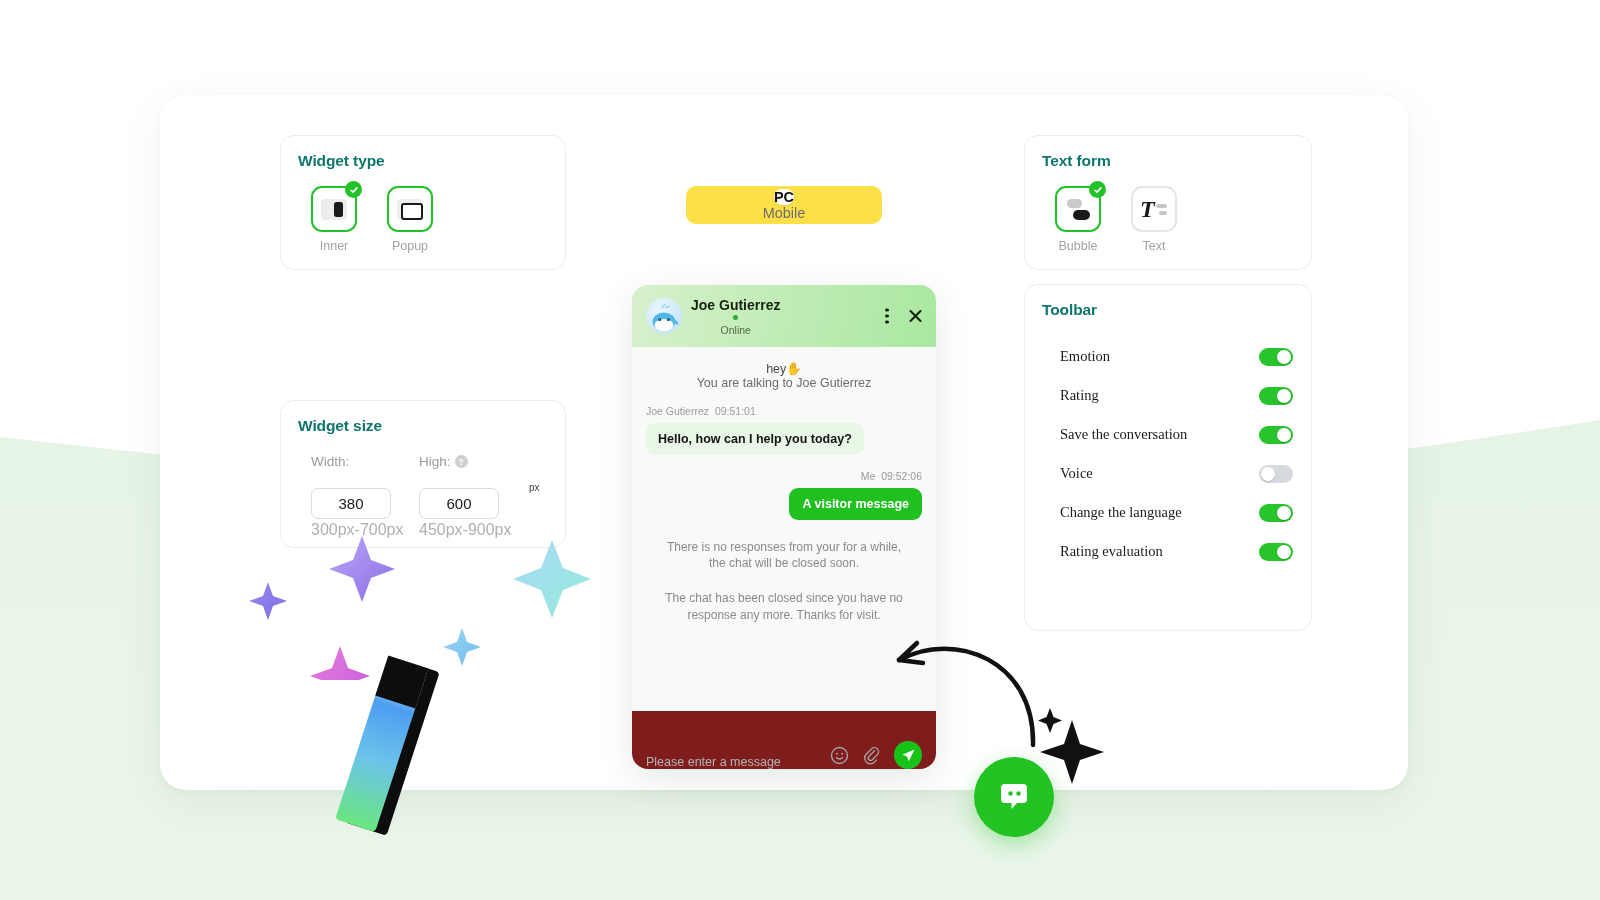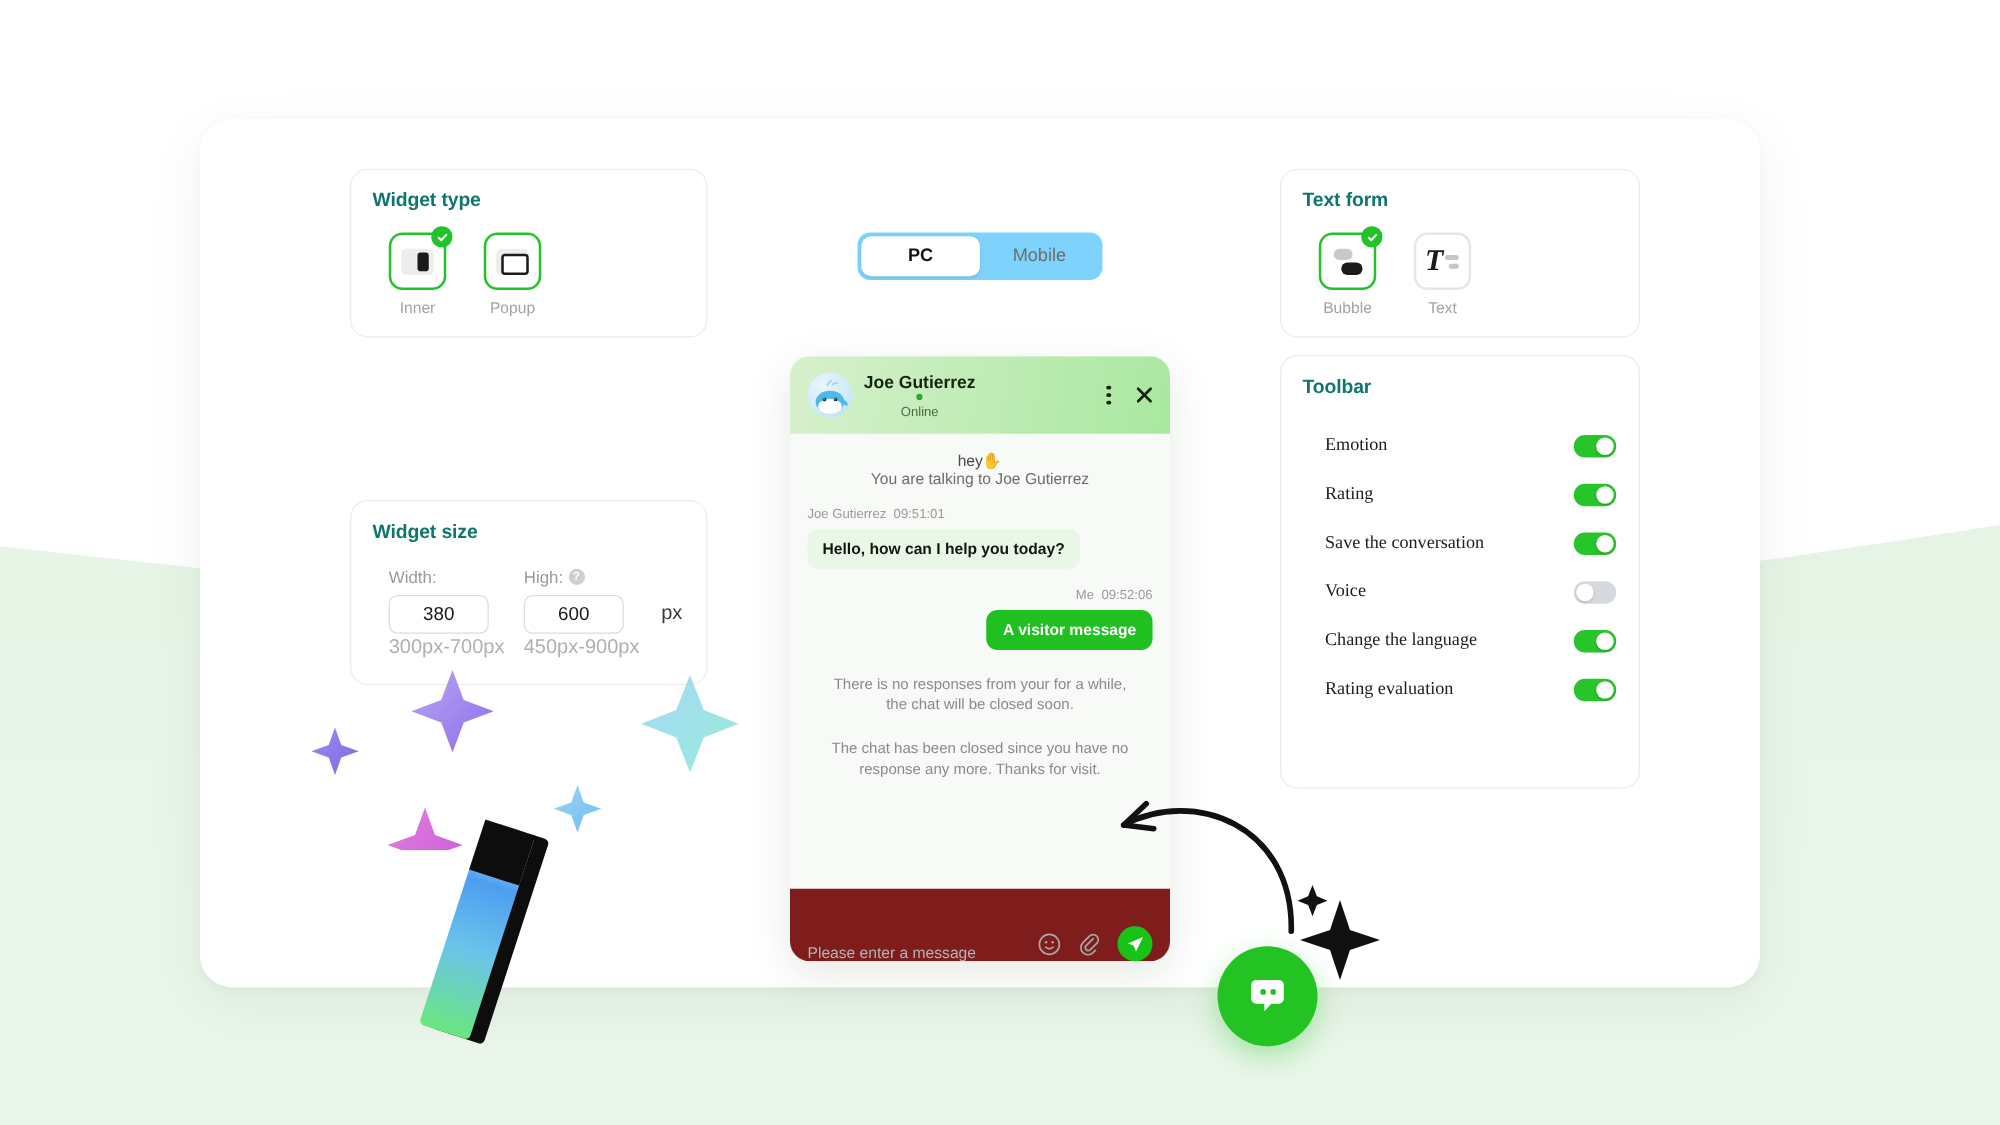--- a/index.html
+++ b/index.html
@@ -149,39 +149,39 @@
   .sw-check svg { width: 8px; height: 8px; }
   .sw-rainbow {
     background: conic-gradient(from 200deg,
       #ff6ec7, #ffd86e, #9dff6e, #6effe0, #6eb3ff, #c96eff, #ff6ec7);
   }
 
   
   .size-row { position: absolute; left: 30px; top: 53px; display: flex; align-items: flex-start; }
   .size-col { width: 108px; }
   .size-lbl {
-    font-size: 13.5px; color: #9a9a9a; margin-bottom: 7px;
+    font-size: 13.5px; color: #9a9a9a; margin-bottom: 19px;
     display: flex; align-items: center; gap: 4px;
   }
   .help-icon {
     width: 13px; height: 13px; border-radius: 50%;
     background: #cfcfcf; color: #ffffff;
     font-size: 9.5px; font-weight: bold;
     display: inline-flex; align-items: center; justify-content: center;
     cursor: pointer;
   }
   .size-input {
     width: 80px; height: 31px;
     border: 1px solid #dcdcdc; border-radius: 7px;
     text-align: center; font-size: 15px; color: #1a1a1a;
     font-family: "Liberation Sans", sans-serif;
     background: #ffffff; outline: none;
   }
   .size-hint { margin-top: 2px; font-size: 16px; color: #b0b0b0; }
-  .px-unit { font-size: 16px; color: #3a3a3a; margin-top: 28px; margin-left: 2px; }
+  .px-unit { font-size: 10px; color: #3a3a3a; margin-top: 28px; margin-left: 2px; }
 
   
   .tb-list { position: absolute; left: 35px; top: 52px; right: 18px; }
   .tb-row {
     height: 39px;
     display: flex; align-items: center; justify-content: space-between;
   }
   .tb-label { font-size: 14.5px; color: #1b1b1b; font-family: Liberation Serif, serif; }
   .switch {
     width: 34px; height: 18px; border-radius: 10px;
@@ -192,23 +192,24 @@
     position: absolute; top: 2px; left: 2px;
     width: 14px; height: 14px; border-radius: 50%;
     background: #ffffff; box-shadow: 0 1px 2px rgba(0,0,0,0.18);
   }
   .switch.on .knob { left: 18px; }
 
   
   #device-toggle {
     position: absolute; left: 686px; top: 186px;
     width: 196px; height: 38px;
-    background: #7dd3fc; border-radius: 10px;
+    background: #fde047; border-radius: 10px;
     display: flex; align-items: center; padding: 3px;
     z-index: 7;
+    flex-direction: column;
   }
   .seg {
     flex: 1; height: 32px; border-radius: 8px;
     display: flex; align-items: center; justify-content: center;
     font-size: 14.5px; color: #6d6d6d; cursor: pointer;
   }
   .seg.active {
     background: #ffffff; color: #111111; font-weight: bold;
     box-shadow: 0 1px 3px rgba(0,0,0,0.10);
   }

